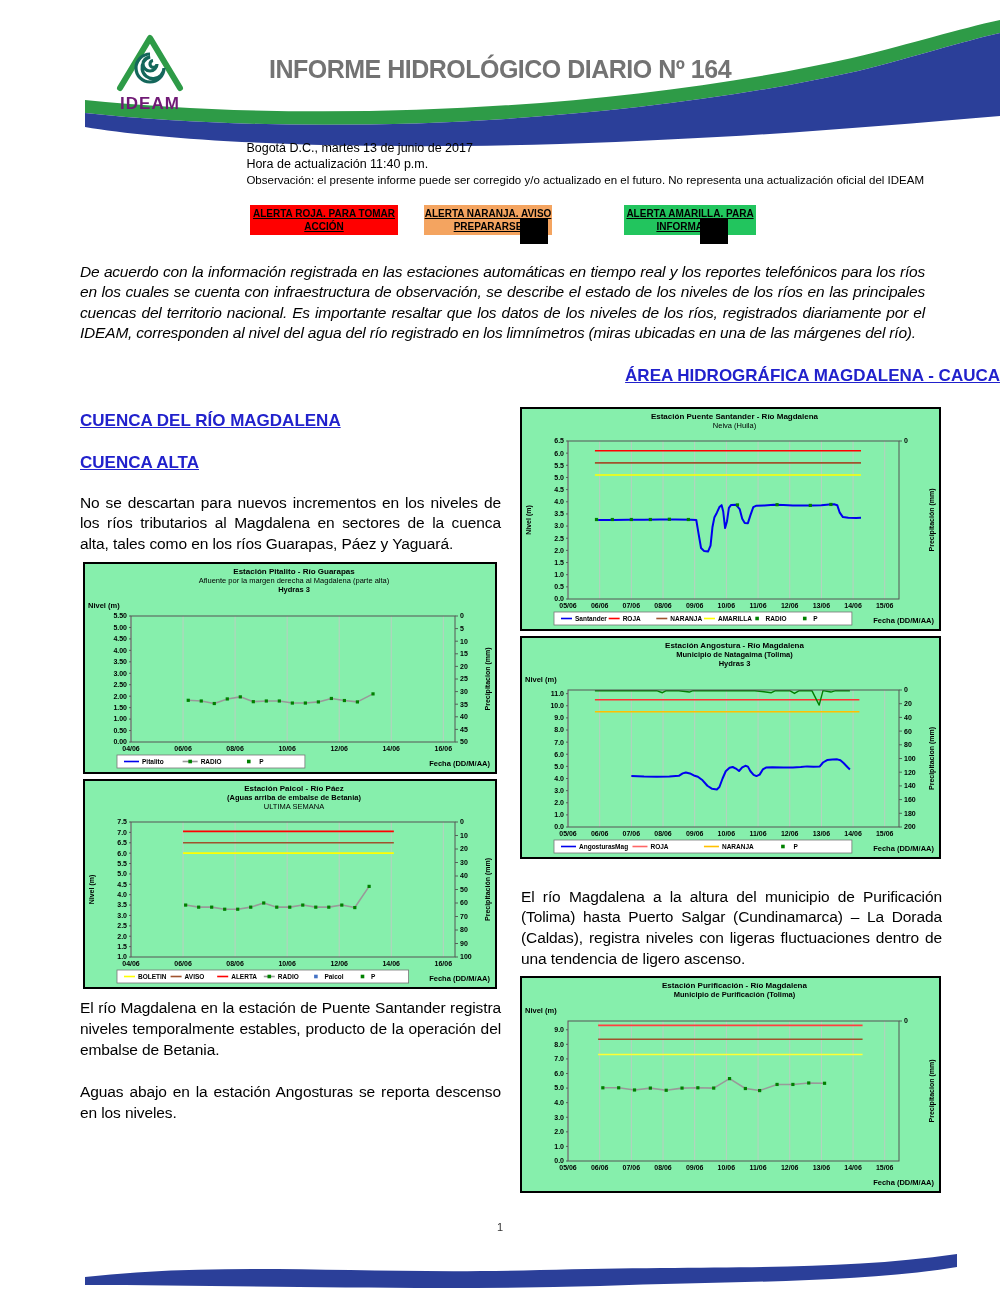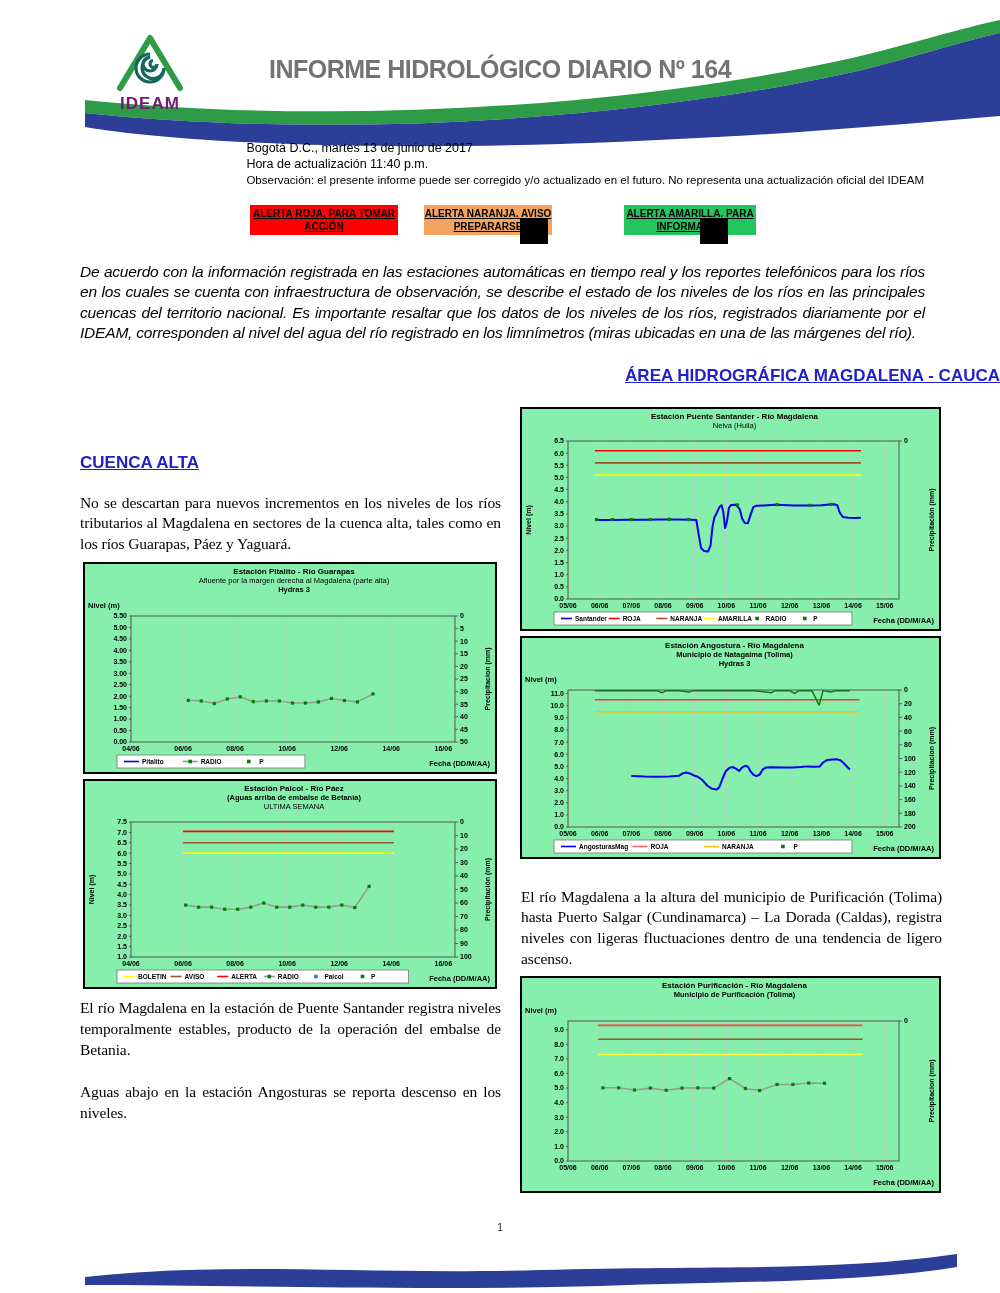--- a/index.html
+++ b/index.html
@@ -23,21 +23,21 @@
   .redaction{position:absolute;width:28px;height:26px;background:#000;}
   .a1 .redaction{left:96px;top:13px;}
   .a2 .redaction{left:76px;top:13px;}
   .intro{position:absolute;left:80px;top:246px;width:845px;font-size:15.5px;font-style:italic;
         text-align:justify;line-height:1.33;letter-spacing:-0.2px;}
   .section-title{position:absolute;left:0;top:366px;width:100%;text-align:right;
         font-size:17px;font-weight:bold;color:#2121CC;}
   .section-title span{text-decoration:underline;}
   .h-blue{position:absolute;font-size:17px;font-weight:bold;color:#2121CC;text-decoration:underline;}
   .h1p{left:80px;top:411px;} .h2p{left:80px;top:453px;}
-  .body-par{position:absolute;text-align:justify;font-size:15.5px;line-height:1.34;letter-spacing:-0.1px;font-family:Liberation Serif, serif;}
+  .body-par{position:absolute;text-align:justify;font-size:15.5px;line-height:1.34;letter-spacing:-0.1px;}
   .p-alta{left:80px;top:477px;width:421px;}
   .p-right{left:521px;top:871px;width:421px;}
   .p-left-bottom{left:80px;top:998px;width:421px;}
   .p-left-bottom .gap{height:22px;}
   .chart{position:absolute;border:2px solid #000;background:#86efac;}
   .c1{left:83px;top:562px;width:410px;height:208px;}
   .c2{left:520px;top:407px;width:417px;height:220px;}
   .c3{left:83px;top:779px;width:410px;height:206px;}
   .c4{left:520px;top:636px;width:417px;height:219px;}
   .c5{left:520px;top:976px;width:417px;height:213px;}
@@ -83,20 +83,21 @@
     <span>INFORMARSE</span>
     <span class="redaction"></span>
   </div>
 
   <p class="intro">De acuerdo con la información registrada en las estaciones automáticas en tiempo real y los reportes telefónicos para los ríos en los cuales se cuenta con infraestructura de observación, se describe el estado de los niveles de los ríos en las principales cuencas del territorio nacional. Es importante resaltar que los datos de los niveles de los ríos, registrados diariamente por el IDEAM, corresponden al nivel del agua del río registrado en los limnímetros (miras ubicadas en una de las márgenes del río).</p>
 
   <div class="section-title">
     <span>ÁREA HIDROGRÁFICA MAGDALENA - CAUCA</span>
   </div>
 
+  <div class="h-blue h1p">CUENCA DEL RÍO MAGDALENA</div>
   <div class="h-blue h2p">CUENCA ALTA</div>
 
   <p class="body-par p-alta">No se descartan para nuevos incrementos en los niveles de los ríos tributarios al Magdalena en sectores de la cuenca alta, tales como en los ríos Guarapas, Páez y Yaguará.</p>
 
   <div class="chart c1">
     <svg width="410" height="208" viewBox="0 0 410 208">
         <text x="209" y="10" text-anchor="middle" font-size="8" font-weight="bold">Estación Pitalito  - Río Guarapas</text>
         <text x="209" y="19" text-anchor="middle" font-size="7.5" font-weight="normal">Afluente por la margen derecha al Magdalena (parte alta)</text>
         <text x="209" y="28" text-anchor="middle" font-size="7.5" font-weight="bold">Hydras 3</text>
         <text x="3" y="44" font-size="7.5" font-weight="bold">Nivel (m)</text>

